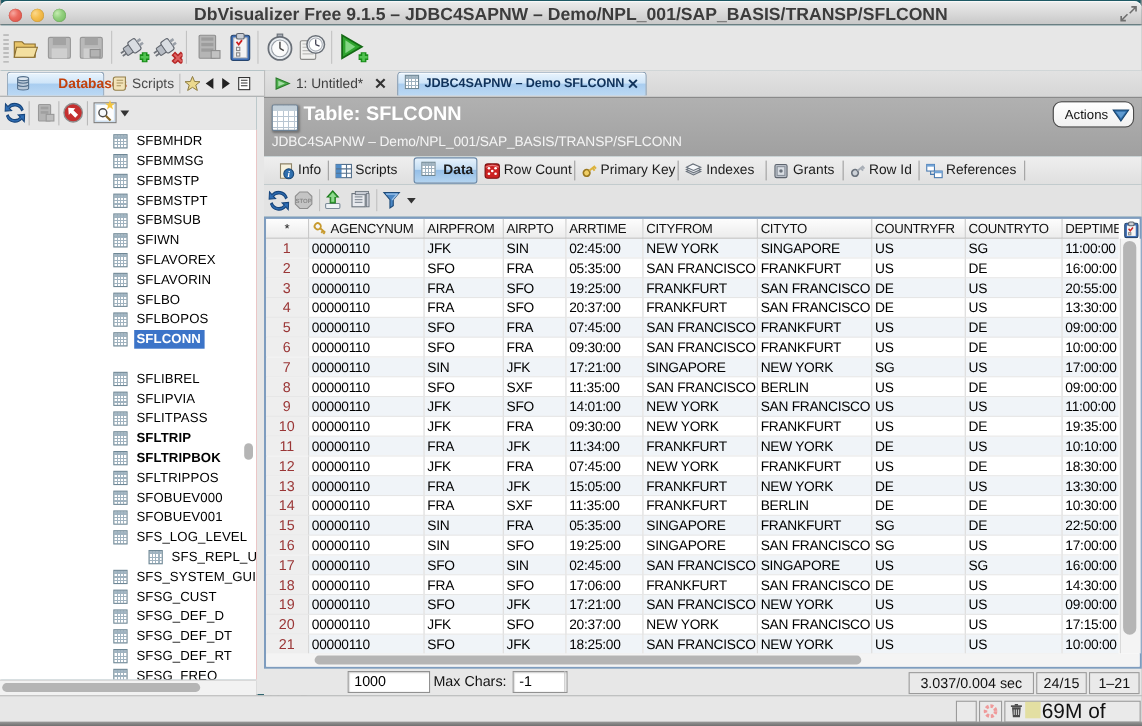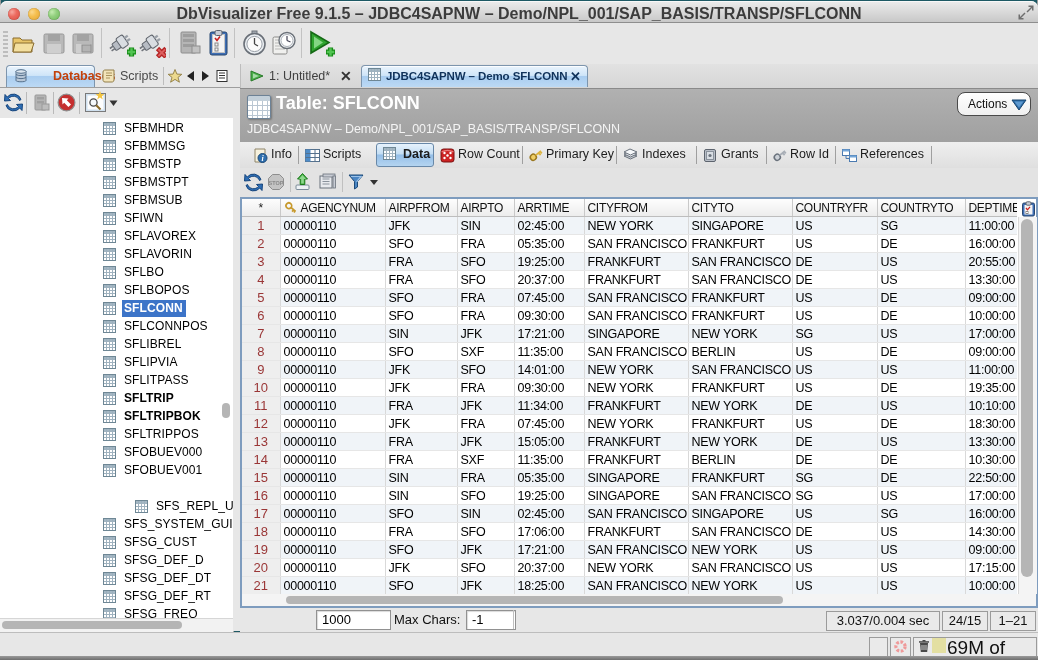--- a/index.html
+++ b/index.html
@@ -300,24 +300,20 @@
         <div class="tlabel" style="">SFLBO</div>
       </div>
     <div class="trow" style="top:164px;">
         <div class="ticon"></div>
         <div class="tlabel" style="">SFLBOPOS</div>
       </div>
     <div class="trow" style="top:182px;">
         <div class="ticon"></div>
         <div class="tlabel" style="left:122px;"><span style="background:#3c74c8;color:#fff;font-weight:bold;padding:1px 3px 2px 2px;">SFLCONN</span></div>
       </div>
-    <div class="trow" style="top:200px;">
-        <div class="ticon"></div>
-        <div class="tlabel" style="">SFLCONNPOS</div>
-      </div>
     <div class="trow" style="top:218px;">
         <div class="ticon"></div>
         <div class="tlabel" style="">SFLIBREL</div>
       </div>
     <div class="trow" style="top:236px;">
         <div class="ticon"></div>
         <div class="tlabel" style="">SFLIPVIA</div>
       </div>
     <div class="trow" style="top:254px;">
         <div class="ticon"></div>
@@ -335,20 +331,24 @@
         <div class="ticon"></div>
         <div class="tlabel" style="">SFLTRIPPOS</div>
       </div>
     <div class="trow" style="top:326px;">
         <div class="ticon"></div>
         <div class="tlabel" style="">SFOBUEV000</div>
       </div>
     <div class="trow" style="top:344px;">
         <div class="ticon"></div>
         <div class="tlabel" style="">SFOBUEV001</div>
+      </div>
+    <div class="trow" style="top:362px;">
+        <div class="ticon"></div>
+        <div class="tlabel" style="">SFS_LOG_LEVEL</div>
       </div>
     <div class="trow" style="top:380px;margin-left:32px;">
         <div class="ticon"></div>
         <div class="tlabel" style="">SFS_REPL_UNITS</div>
       </div>
     <div class="trow" style="top:398px;">
         <div class="ticon"></div>
         <div class="tlabel" style="">SFS_SYSTEM_GUID</div>
       </div>
     <div class="trow" style="top:416px;">

